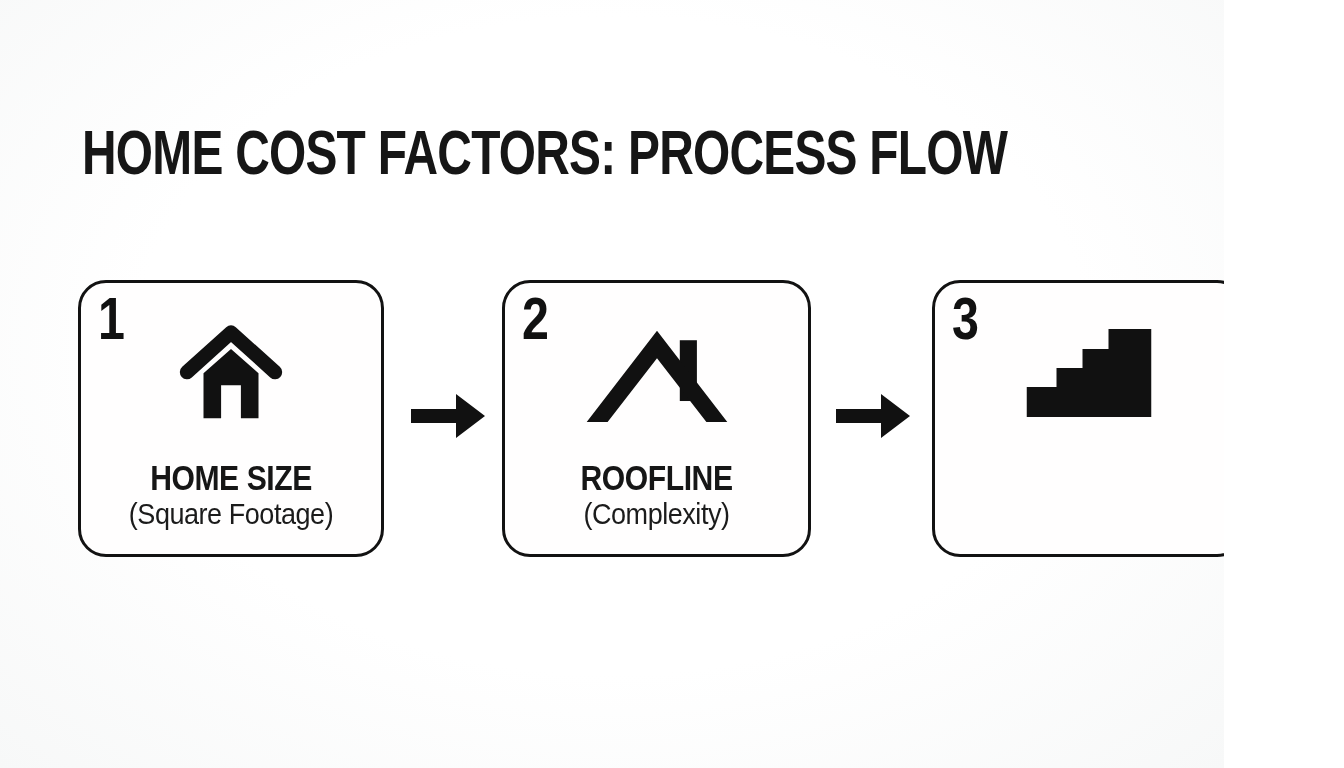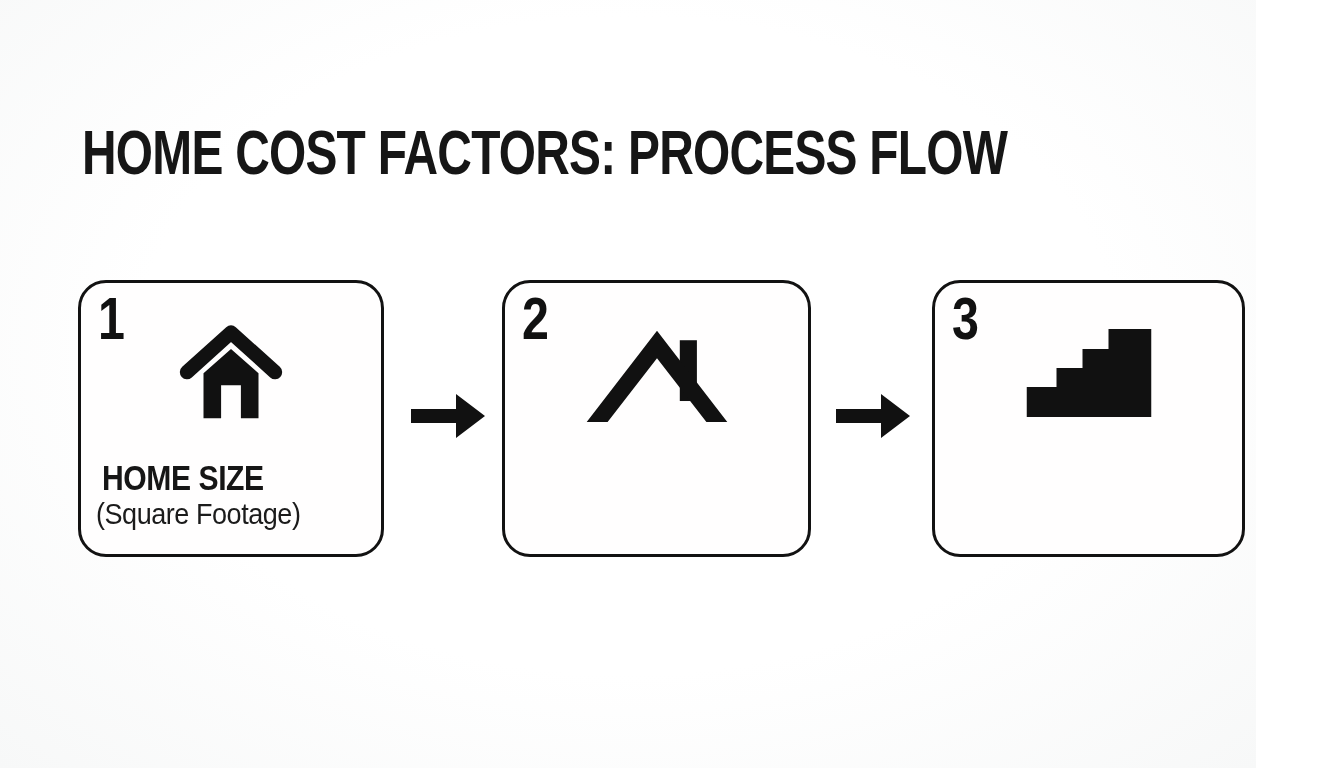--- a/index.html
+++ b/index.html
@@ -3,21 +3,20 @@
 <meta charset="utf-8">
 <style>
   html,body{margin:0;padding:0;}
   .canvas{
     position:relative;
     width:1224px;height:768px;
     background: radial-gradient(ellipse at 50% 45%, #ffffff 55%, #f7f8f8 100%);
     font-family:"Liberation Sans", sans-serif;
     color:#111;
     overflow:hidden;
-    padding-left:32px;
   }
   .title{
     position:absolute;
     left:82px; top:116px;
     font-size:63px;
     font-weight:700;
     letter-spacing:-1px;
     white-space:nowrap;
     transform:scaleX(0.76);
     transform-origin:0 0;
@@ -50,21 +49,21 @@
     left:50%;
     transform:translateX(-50%);
   }
   .icon-house   {top:33px;}
   .icon-roofline{top:40px;}
   .icon-stairs  {top:46px;}
   .text-block{
     position:absolute;
     bottom:23px;
     width:100%;
-    text-align:left;
+    text-align:center;
   }
   .step-label{
     font-size:35px;
     font-weight:700;
     line-height:38px;
     letter-spacing:-0.5px;
     transform:scaleX(0.86);
     color:#161616;
   }
   .step-sublabel{
@@ -112,20 +111,24 @@
   </div>
 
   <div class="factor-box box-2">
     <div class="step-number">2</div>
     <div class="step-icon icon-roofline">
       <svg width="152" height="100" viewBox="0 0 160 105">
         <rect x="104" y="18" width="18" height="64" fill="#111"></rect>
         <polygon points="6,104 80,8 154,104 132,104 80,37 28,104" fill="#111"></polygon>
       </svg>
     </div>
+    <div class="text-block">
+      <div class="step-label">ROOFLINE</div>
+      <div class="step-sublabel">(Complexity)</div>
+    </div>
   </div>
 
   <div class="flow-arrow arrow-2">
     <svg width="74" height="44" viewBox="0 0 74 44">
       <polygon points="0,15 45,15 45,0 74,22 45,44 45,29 0,29" fill="#111"></polygon>
     </svg>
   </div>
 
   <div class="factor-box box-3">
     <div class="step-number">3</div>

